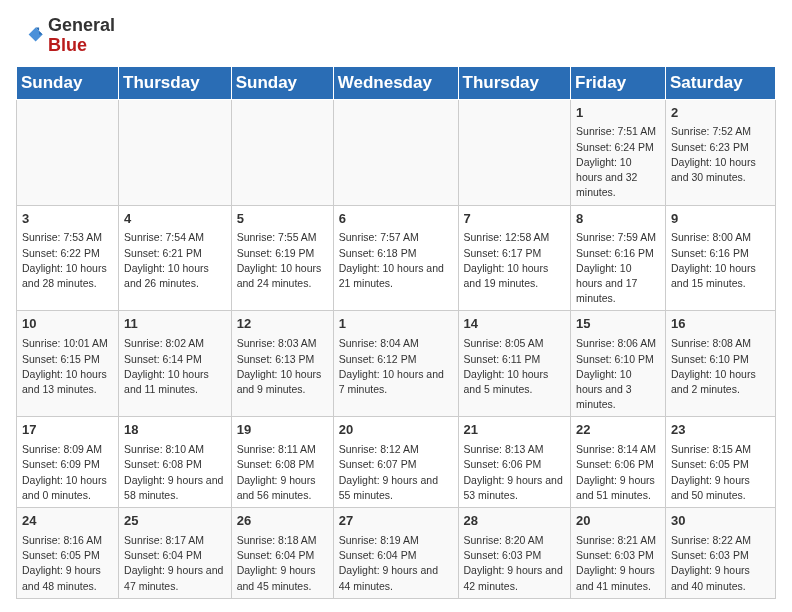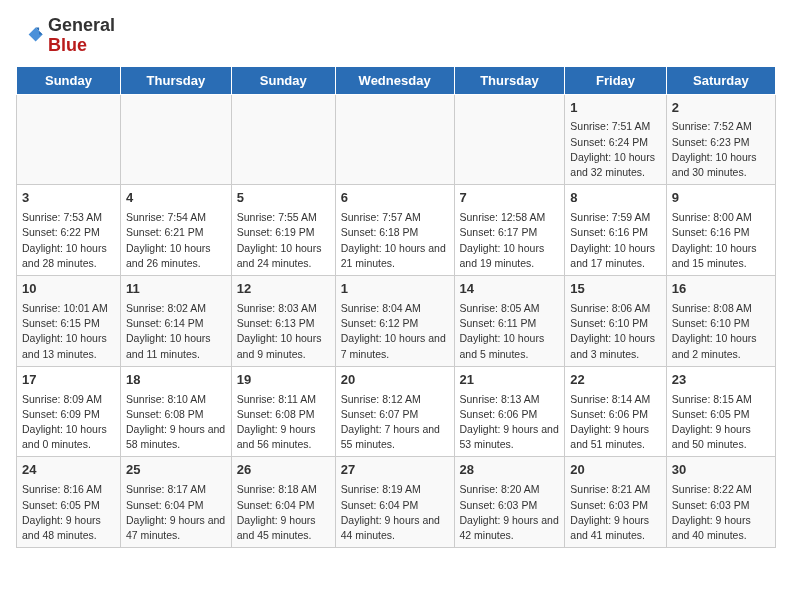--- a/index.html
+++ b/index.html
@@ -45,22 +45,22 @@
     }
     table {
       width: 100%;
       border-collapse: collapse;
       font-size: 11px;
     }
     thead tr th {
       background-color: #2a6db5;
       color: white;
       padding: 6px 4px;
-      text-align: center;
-      font-size: 13px;
+      text-align: left;
+      font-size: 17px;
       font-weight: bold;
       border: 1px solid #fff;
     }
     tbody tr td {
       border: 1px solid #ccc;
       vertical-align: top;
       padding: 4px 5px;
       height: 80px;
       background: #fff;
       color: #333;
@@ -237,21 +237,21 @@
         <td>
           <span class="day-num">19</span>
           <div>Sunrise: 8:11 AM</div>
           <div>Sunset: 6:08 PM</div>
           <div>Daylight: 9 hours and 56 minutes.</div>
         </td>
         <td>
           <span class="day-num">20</span>
           <div>Sunrise: 8:12 AM</div>
           <div>Sunset: 6:07 PM</div>
-          <div>Daylight: 7 hours and 55 minutes.</div>
+          <div>Daylight: 9 hours and 55 minutes.</div>
         </td>
         <td>
           <span class="day-num">21</span>
           <div>Sunrise: 8:13 AM</div>
           <div>Sunset: 6:06 PM</div>
           <div>Daylight: 9 hours and 53 minutes.</div>
         </td>
         <td>
           <span class="day-num">22</span>
           <div>Sunrise: 8:14 AM</div>

